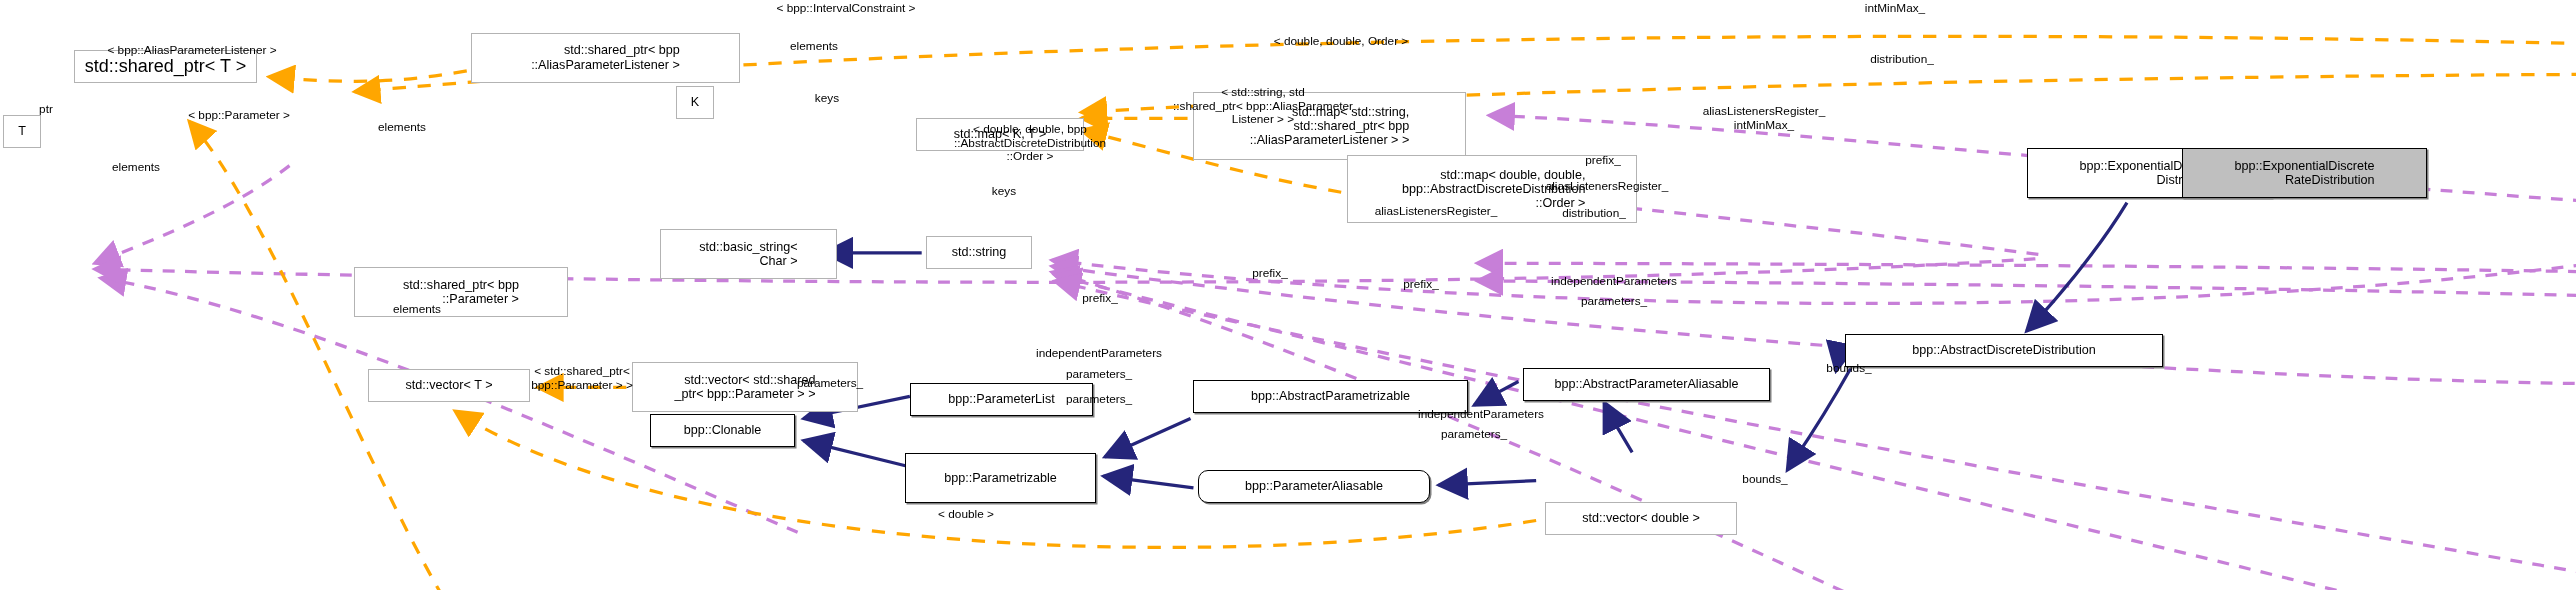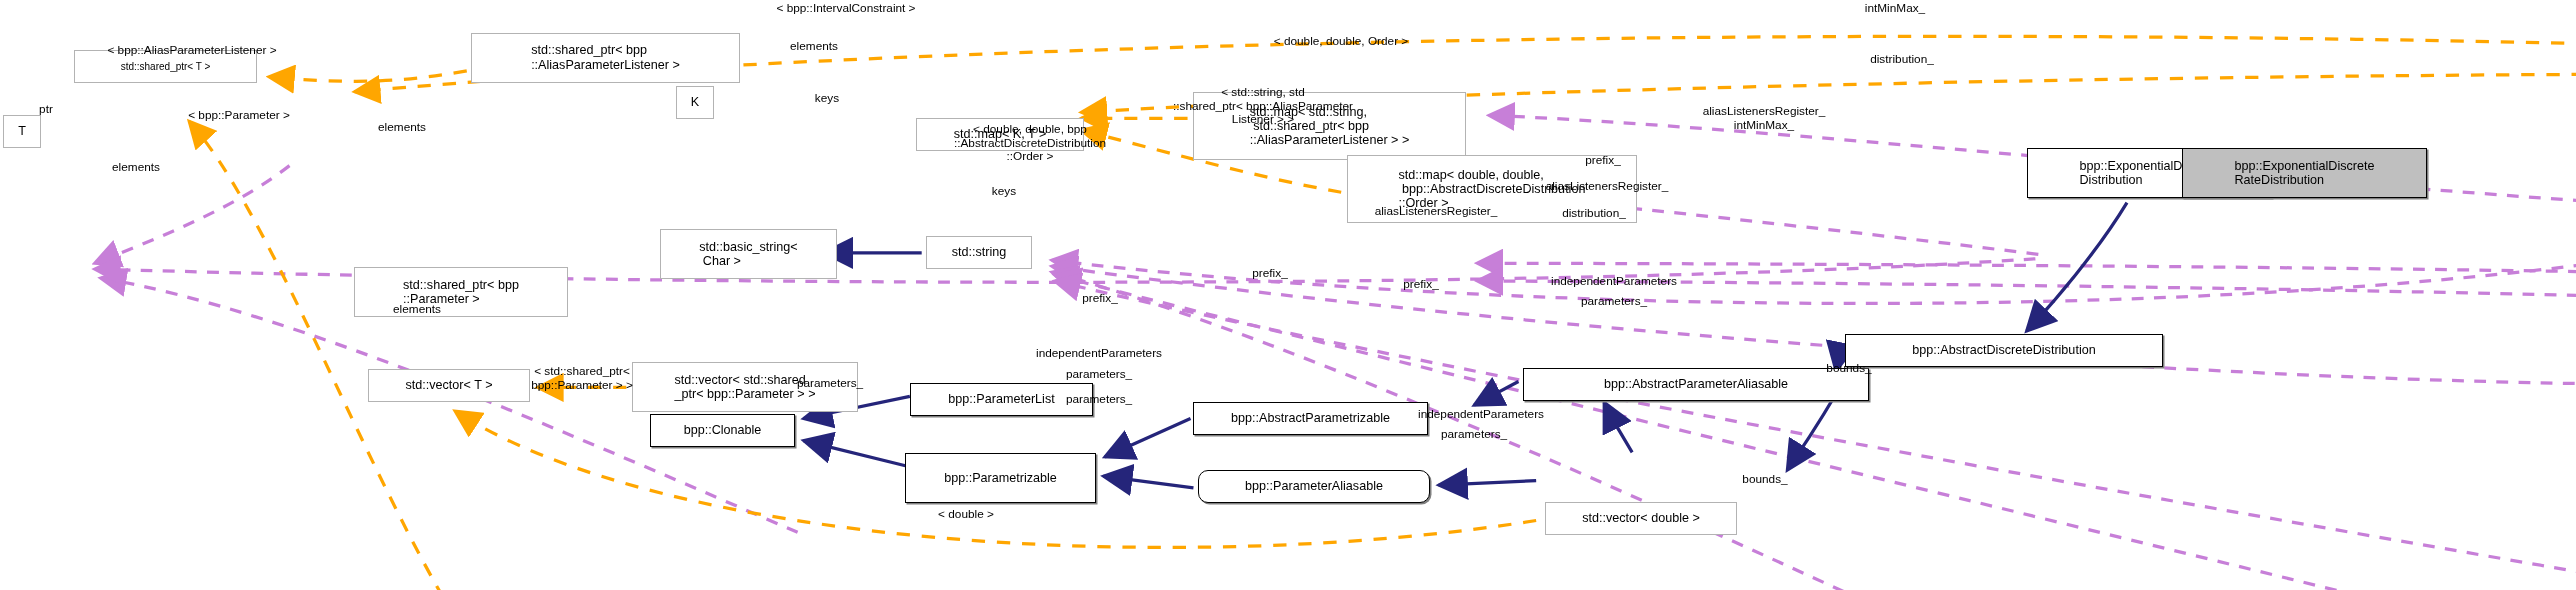--- a/index.html
+++ b/index.html
@@ -1,20 +1,20 @@
 <!DOCTYPE html>
 <html style="font-size:11.8px"><head>
 <meta charset="utf-8">
 <style>
   html,body{margin:0;padding:0;background:#fff;}
   #stage{position:relative;width:2576px;height:590px;background:#ffffff;
          font-family:"Liberation Sans","DejaVu Sans",sans-serif;overflow:hidden;}
   svg.edges{position:absolute;left:0;top:0;width:2576px;height:590px;}
   .node{position:absolute;box-sizing:border-box;display:flex;align-items:center;
-        justify-content:center;text-align:left;line-height:1.12;
+        justify-content:center;text-align:right;line-height:1.12;
         background:#ffffff;white-space:pre;}
   
   .node.tpl{border:0.7px solid #b3b3b3;color:#000;font-size:8.1px;padding:0.7px 3px;}
   
   .node.cls{border:0.7px solid #000;color:#000;font-size:8.1px;padding:0.7px 3px;
             box-shadow:1.5px 1.5px 0 #808080;}
   .node.cls.current{background:#bfbfbf;}
   .elabel{position:absolute;font-size:8.1px;color:#000;white-space:pre;
           text-align:center;line-height:1.15;background:transparent;}
   .elabel.c{transform:translateX(-50%);}
@@ -131,21 +131,21 @@
 
       <path d="M1105,306 C1095,290 1090,280 1086,272" marker-end=""></path>
 
       <path d="M1440,137 C1420,170 1390,205 1372,224"></path>
 
       <path d="M1474,117 L1542,117"></path>
     </g>
   </svg>
 
   <div class="node tpl" style="left: 3px; top: 115px; width: 38px; height: 32.5px; font-size: 12.6px;"><span>T</span></div>
-  <div class="node tpl" style="left: 74px; top: 50px; width: 183px; height: 32.5px; font-size: 10px;"><span>std::shared_ptr&lt; T &gt;</span></div>
+  <div class="node tpl" style="left: 74px; top: 50px; width: 183px; height: 32.5px; font-size: 18px;"><span>std::shared_ptr&lt; T &gt;</span></div>
   <div class="node tpl" style="left: 471px; top: 32.5px; width: 269px; height: 50px; font-size: 12.6px;"><span>std::shared_ptr&lt; bpp
 ::AliasParameterListener &gt;</span></div>
   <div class="node tpl" style="left: 676px; top: 86px; width: 38px; height: 32.5px; font-size: 12.6px;"><span>K</span></div>
   <div class="node tpl" style="left: 916px; top: 118px; width: 168px; height: 32.5px; font-size: 12.6px;"><span>std::map&lt; K, T &gt;</span></div>
   <div class="node tpl" style="left: 1193px; top: 92px; width: 273px; height: 68px; font-size: 12.6px;"><span>std::map&lt; std::string,
  std::shared_ptr&lt; bpp
 ::AliasParameterListener &gt; &gt;</span></div>
 
   <div class="node tpl" style="left: 1347px; top: 155px; width: 290px; height: 68px; font-size: 12.6px;"><span>std::map&lt; double, double,
  bpp::AbstractDiscreteDistribution
@@ -156,22 +156,22 @@
   <div class="node tpl" style="left: 354px; top: 267px; width: 214px; height: 50px; font-size: 12.6px;"><span>std::shared_ptr&lt; bpp
 ::Parameter &gt;</span></div>
   <div class="node tpl" style="left: 368px; top: 369px; width: 162px; height: 32.5px; font-size: 12.6px;"><span>std::vector&lt; T &gt;</span></div>
   <div class="node tpl" style="left: 632px; top: 362px; width: 226px; height: 50px; font-size: 12.6px;"><span>std::vector&lt; std::shared
 _ptr&lt; bpp::Parameter &gt; &gt;</span></div>
   <div class="node tpl" style="left: 1545px; top: 502px; width: 192px; height: 32.5px; font-size: 12.6px;"><span>std::vector&lt; double &gt;</span></div>
 
   <div class="node cls" style="left: 910px; top: 383px; width: 183px; height: 32.5px; font-size: 12.6px;"><span>bpp::ParameterList</span></div>
   <div class="node cls" style="left: 650px; top: 414px; width: 145px; height: 32.5px; font-size: 12.6px;"><span>bpp::Clonable</span></div>
   <div class="node cls" style="left: 905px; top: 453px; width: 191px; height: 50px; font-size: 12.6px;"><span>bpp::Parametrizable</span></div>
-  <div class="node cls" style="left: 1523px; top: 368px; width: 346px; height: 32.5px; font-size: 12.6px;"><span>bpp::AbstractParameterAliasable</span></div>
-  <div class="node cls" style="left: 1193px; top: 402px; width: 235px; height: 32.5px; font-size: 12.6px;"><span>bpp::AbstractParametrizable</span></div>
+  <div class="node cls" style="left: 1523px; top: 368px; width: 247px; height: 32.5px; font-size: 12.6px;"><span>bpp::AbstractParameterAliasable</span></div>
+  <div class="node cls" style="left: 1193px; top: 380px; width: 275px; height: 32.5px; font-size: 12.6px;"><span>bpp::AbstractParametrizable</span></div>
   <div class="node cls" style="left: 1198px; top: 470px; width: 232px; height: 32.5px; font-size: 12.6px; border-radius: 10px;"><span>bpp::ParameterAliasable</span></div>
   <div class="node cls" style="left: 1845px; top: 334px; width: 318px; height: 32.5px; font-size: 12.6px;"><span>bpp::AbstractDiscreteDistribution</span></div>
   <div class="node cls" style="left: 2027px; top: 148px; width: 245px; height: 50px; font-size: 12.6px;"><span>bpp::ExponentialDiscrete
 Distribution</span></div>
   <div class="node cls current" style="left: 2182px; top: 148px; width: 245px; height: 50px; font-size: 12.6px;"><span>bpp::ExponentialDiscrete
 RateDistribution</span></div>
 
   <div class="elabel c" style="left: 846px; top: 1.5px; font-size: 11.8px;"><span>&lt; bpp::IntervalConstraint &gt;</span></div>
   <div class="elabel c" style="left: 192px; top: 44px; font-size: 11.8px;"><span>&lt; bpp::AliasParameterListener &gt;</span></div>
   <div class="elabel c" style="left: 814px; top: 40px; font-size: 11.8px;"><span>elements</span></div>

